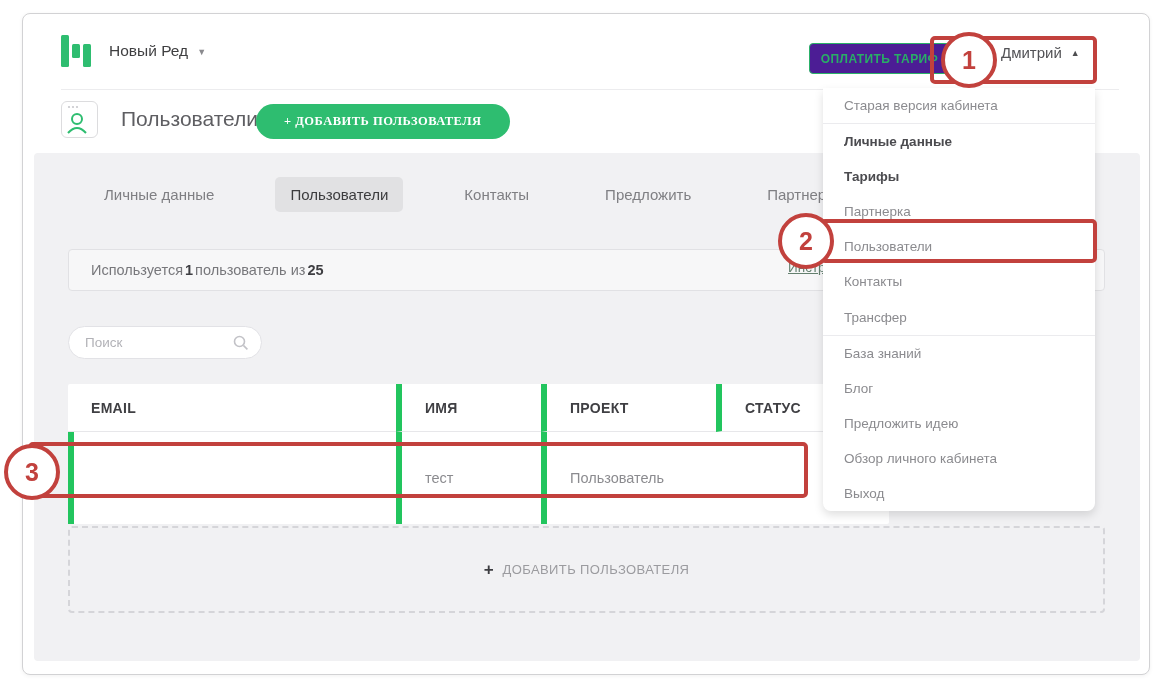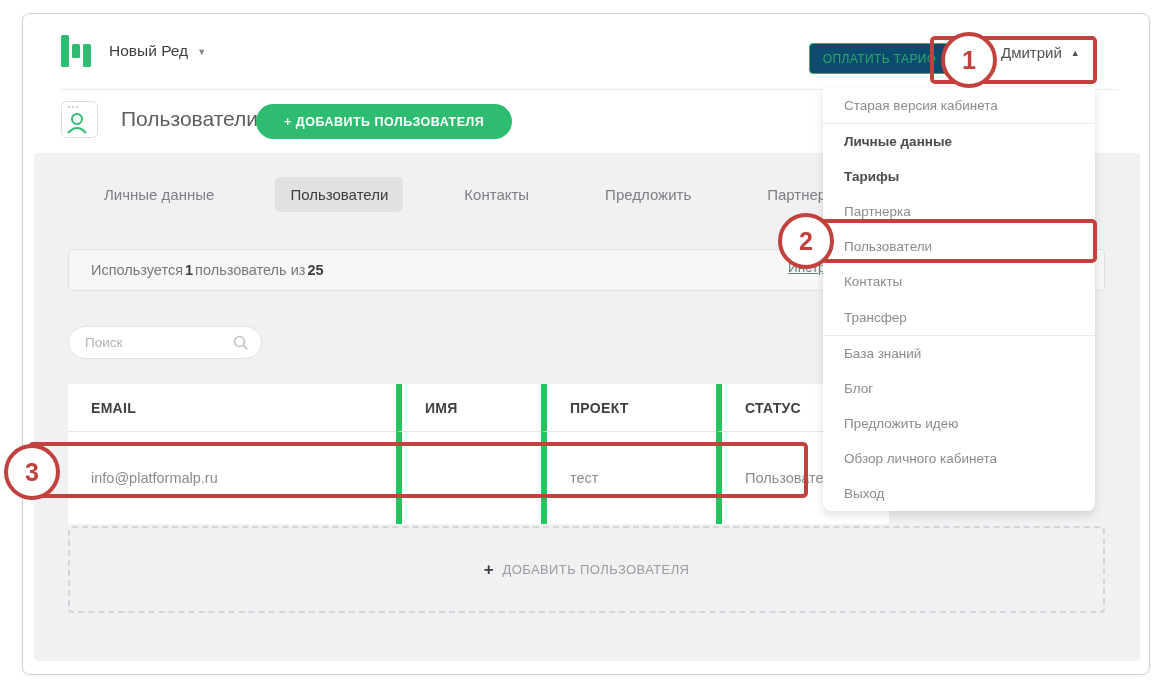--- a/index.html
+++ b/index.html
@@ -17,36 +17,36 @@
   .logo { position:absolute; left:38px; top:21px; width:32px; height:32px; }
   .logo i { position:absolute; display:block; background:#2ebd70; border-radius:1.5px; }
   .logo .b1 { left:0;  top:0;  width:8px; height:32px; }
   .logo .b2 { left:11px; top:9px; width:8px; height:14px; }
   .logo .b3 { left:22px; top:9px; width:8px; height:23px; }
   .brand { position:absolute; left:86px; top:28px; font-size:15.5px; color:#3f3f41; display:flex; align-items:center; gap:9px; cursor:pointer;justify-content:center; }
   .brand .caret { font-size:9px; color:#8a8a8e; transform:translateY(1px); }
   .topnav { position:absolute; left:208px; top:28px; display:flex; gap:33px; }
   .topnav .nav-it { font-size:15px; color:#7c7c80; cursor:pointer; white-space:nowrap; }
   .pay-btn { position:absolute; left:786px; top:29px; width:141px; height:31px; border:1px solid #2bb169;
-             border-radius:4px; background:#0c4a6e; color:#29ad66; font-size:12px; font-weight:normal;
+             border-radius:4px; background:#4c1d95; color:#29ad66; font-size:12px; font-weight:bold;
              letter-spacing:.4px; display:flex; align-items:center; justify-content:center; cursor:pointer;
              font-family:"Liberation Sans", sans-serif; }
   .user-box { position:absolute; left:978px; top:30px; display:flex; align-items:center; gap:9px; cursor:pointer; }
   .user-name { font-size:15px; color:#525256; }
   .user-caret { font-size:9px; color:#4d4d50; }
 
   
   .title-row { position:absolute; left:0; top:76px; width:100%; height:63px; }
   .page-icon { position:absolute; left:38px; top:11px; width:37px; height:37px; border:1px solid #dcdcde;
                border-radius:6px; background:#fff; }
   .page-title { position:absolute; left:98px; top:17px; font-size:21px; color:#5e5e62; }
   .add-btn-top { position:absolute; left:233px; top:14px; height:35px; padding:12px 28px; background:#2ebd70;
                  border:none; border-radius:18px; color:#fff; font-size:12.5px; font-weight:bold;
                  letter-spacing:.5px; display:flex; align-items:center; cursor:pointer;
-                 font-family:Liberation Sans, sans-serif; }
+                 font-family:Liberation Serif, serif; }
 
   
   .panel { position:absolute; left:11px; top:139px; width:1106px; height:508px; background:#f1f1f3; border-radius:4px; }
 
   
   .tabs { position:absolute; left:55px; top:24px; display:flex; align-items:center; gap:46px; }
   .tab { font-size:15px; color:#7f7f83; padding:9px 15px; border-radius:5px; cursor:pointer; white-space:nowrap; }
   .tab.active { background:#e1e1e3; color:#3c3c3e; }
 
   
@@ -160,21 +160,20 @@
           <circle cx="6.5" cy="6.5" r="5" fill="none" stroke="#c2c2c7" stroke-width="1.6"></circle>
           <line x1="10.4" y1="10.4" x2="14.4" y2="14.4" stroke="#c2c2c7" stroke-width="1.6"></line>
         </svg>
       </div>
 
       <div class="tbl">
         <div class="hc">EMAIL</div>
         <div class="hc vline">ИМЯ</div>
         <div class="hc vline">ПРОЕКТ</div>
         <div class="hc vline">СТАТУС</div>
-        <div class="bc">info@platformalp.ru</div>
         <div class="bc vline"></div>
         <div class="bc vline">тест</div>
         <div class="bc vline status-green">Пользователь</div>
       </div>
 
       <button class="dashed">
         <span class="plus">+</span>
         <span class="lbl">ДОБАВИТЬ ПОЛЬЗОВАТЕЛЯ</span>
       </button>
 

